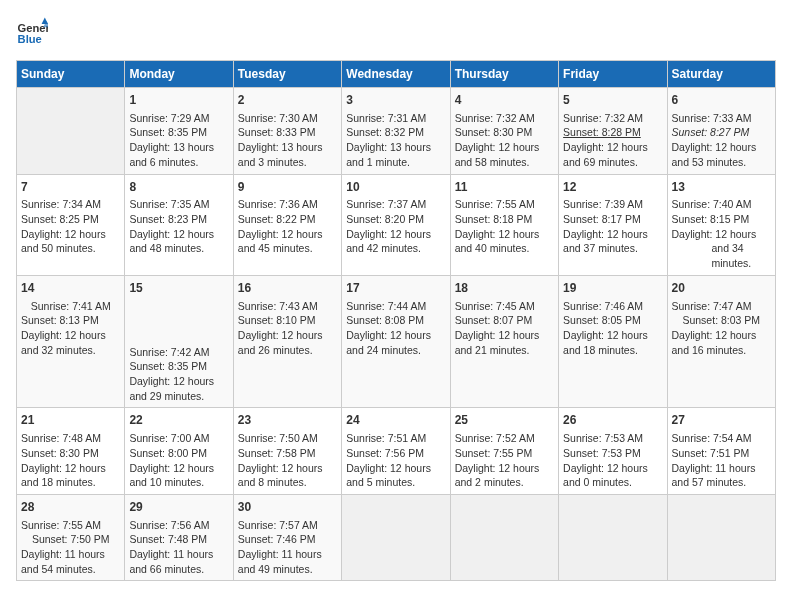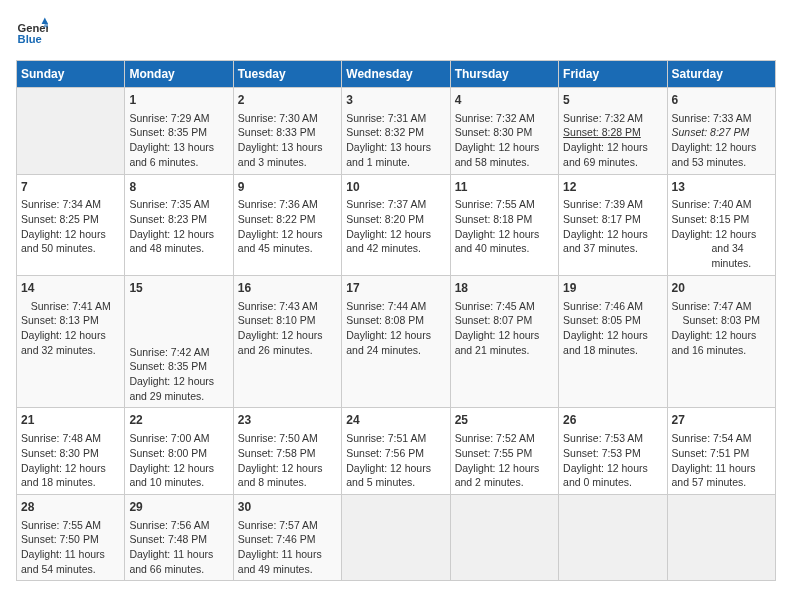--- a/index.html
+++ b/index.html
@@ -307,21 +307,21 @@
           <span style="display: block;">Sunrise: 7:54 AM</span>
           <span style="display: block;">Sunset: 7:51 PM</span>
           <span style="display: block;">Daylight: 11 hours</span>
           <span style="display: block;">and 57 minutes.</span>
         </td>
       </tr>
       <tr>
         <td>
           <span class="day-number">28</span>
           <span style="display: block;">Sunrise: 7:55 AM</span>
-          <span style="display: block;">Sunset: 7:50 PM</span>
+          <span style="display: block; text-align: center;">Sunset: 7:50 PM</span>
           <span style="display: block;">Daylight: 11 hours</span>
           <span style="display: block;">and 54 minutes.</span>
         </td>
         <td>
           <span class="day-number">29</span>
           <span style="display: block;">Sunrise: 7:56 AM</span>
           <span style="display: block;">Sunset: 7:48 PM</span>
           <span style="display: block;">Daylight: 11 hours</span>
           <span style="display: block;">and 66 minutes.</span>
         </td>

